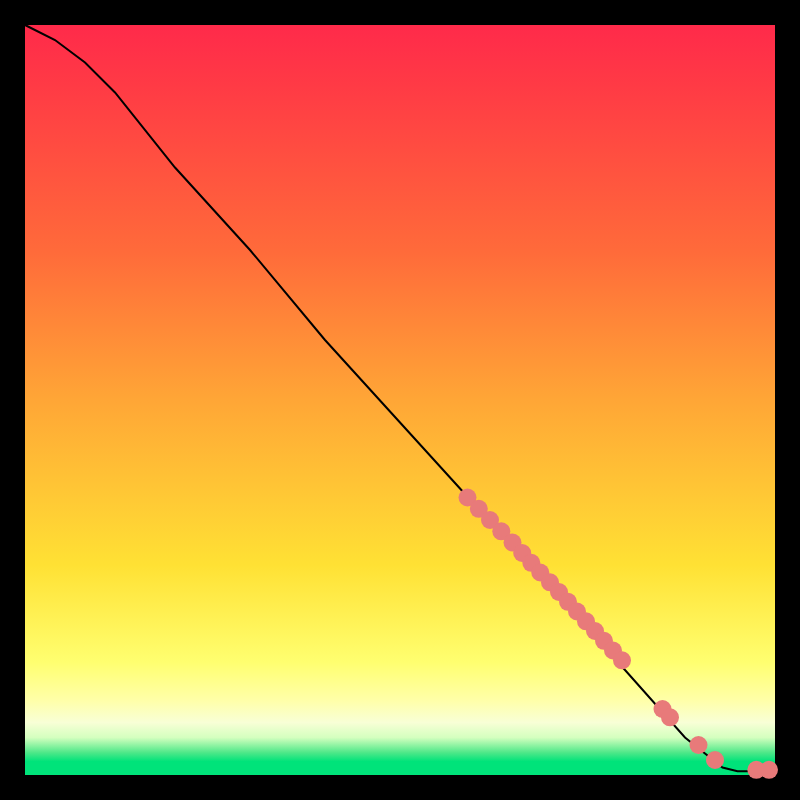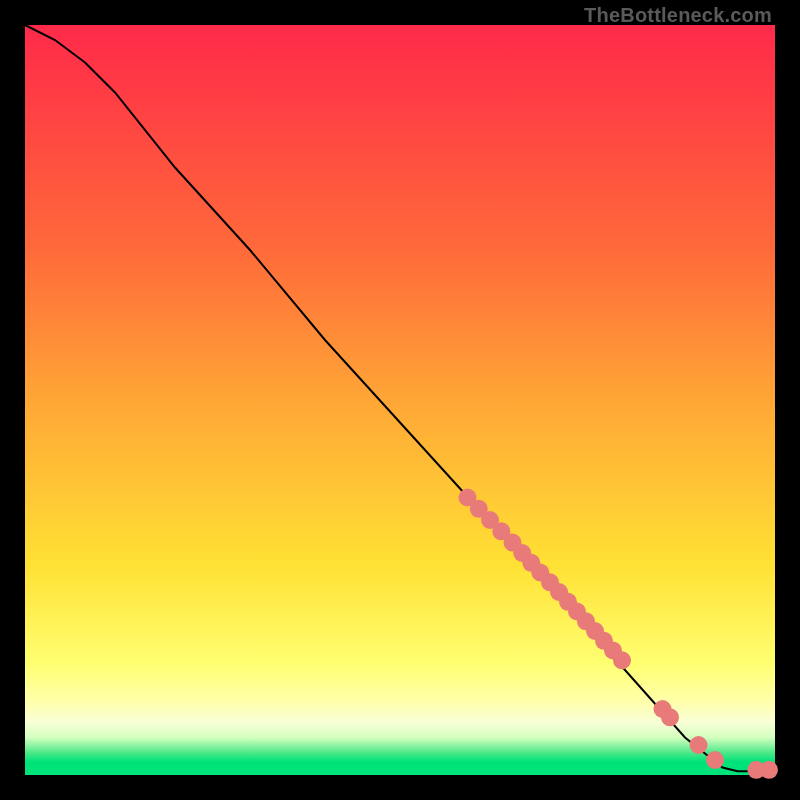--- a/index.html
+++ b/index.html
@@ -60,21 +60,20 @@
   }
   .dot {
     fill: #e87a7a;
     stroke: none;
   }
 </style>
 </head>
 <body>
 
 <div class="stage">
-  <div class="watermark">TheBottleneck.com</div>
 
   <div class="plot">
     <svg class="curve" viewBox="0 0 750 750">
       <path id="curve-path" fill="none" stroke="#000" stroke-width="2" stroke-linecap="round" d="M0.0 0.0 L30.0 15.0 L60.0 37.5 L90.0 67.5 L150.0 142.5 L225.0 225.0 L300.0 315.0 L375.0 397.5 L450.0 480.0 L525.0 562.5 L600.0 645.0 L660.0 712.5 L697.5 742.5 L712.5 746.3 L727.5 746.3 L750.0 744.8"></path>
       <g id="dots">
           <circle cx="442.5" cy="472.5" r="9" class="dot"></circle>
           <circle cx="453.8" cy="483.8" r="9" class="dot"></circle>
           <circle cx="465.0" cy="495.0" r="9" class="dot"></circle>
           <circle cx="476.3" cy="506.3" r="9" class="dot"></circle>
           <circle cx="487.5" cy="517.5" r="9" class="dot"></circle>

